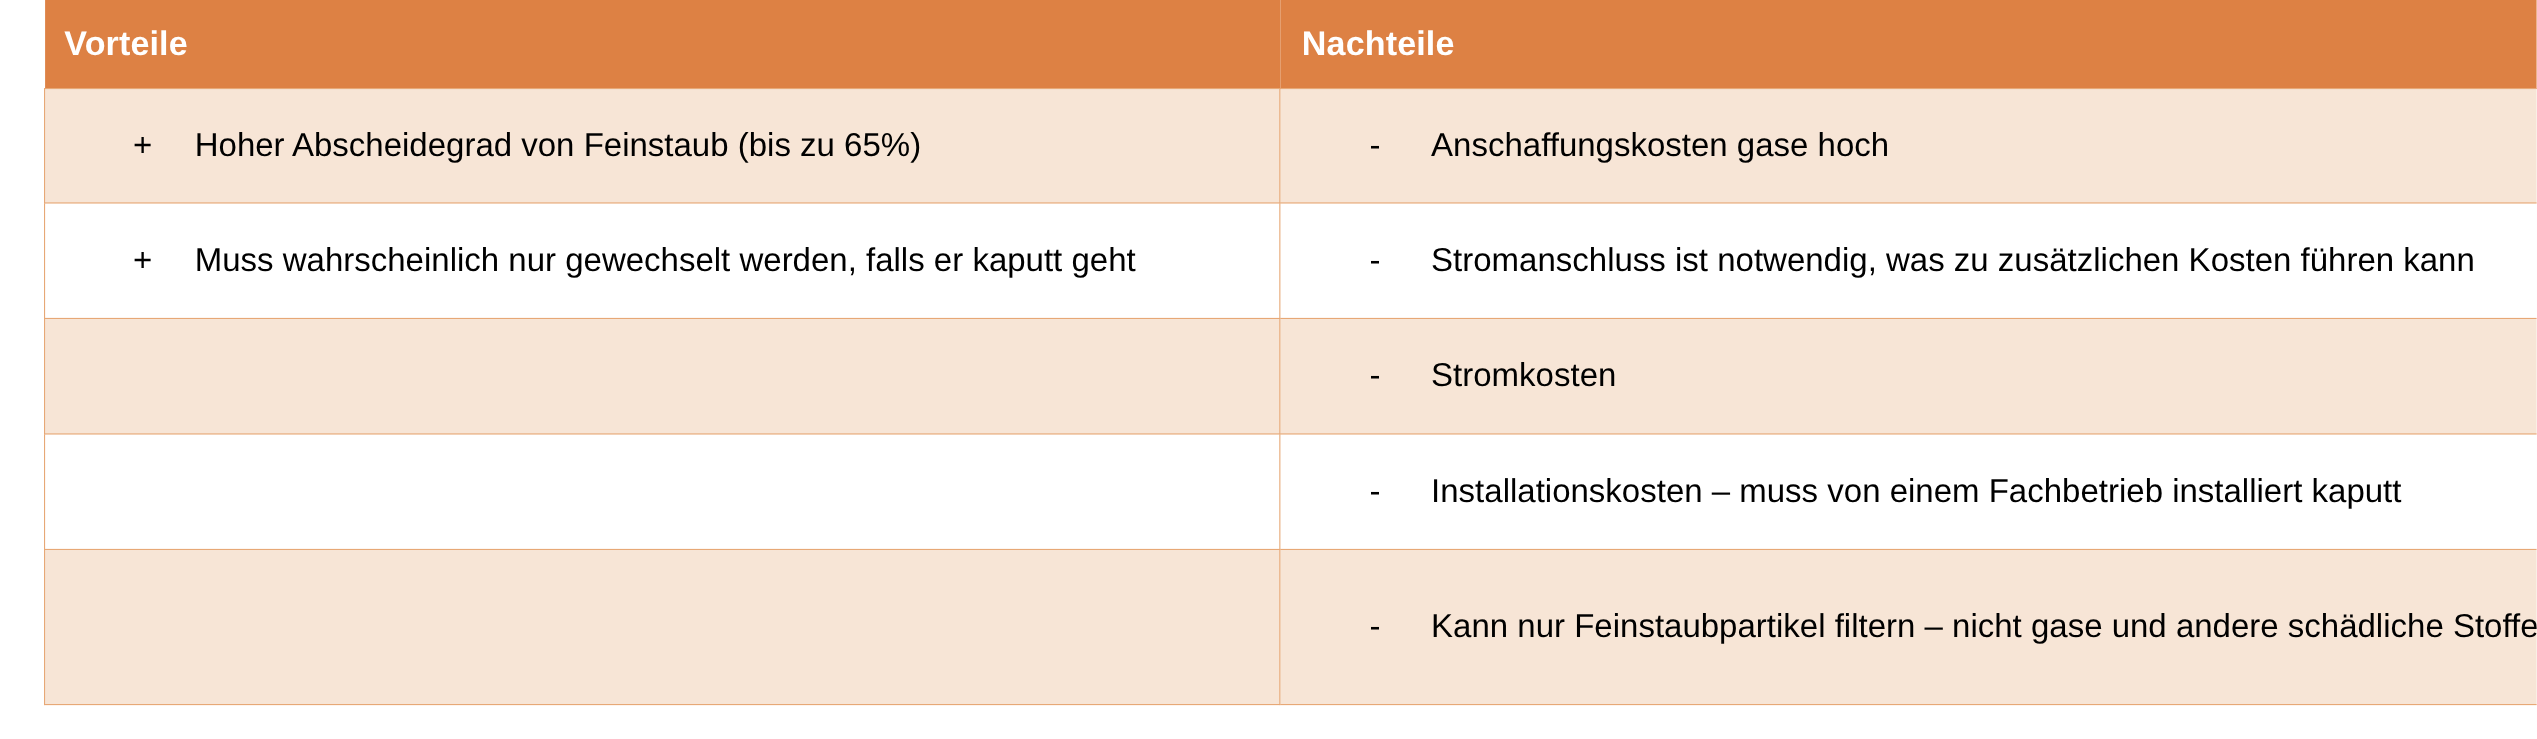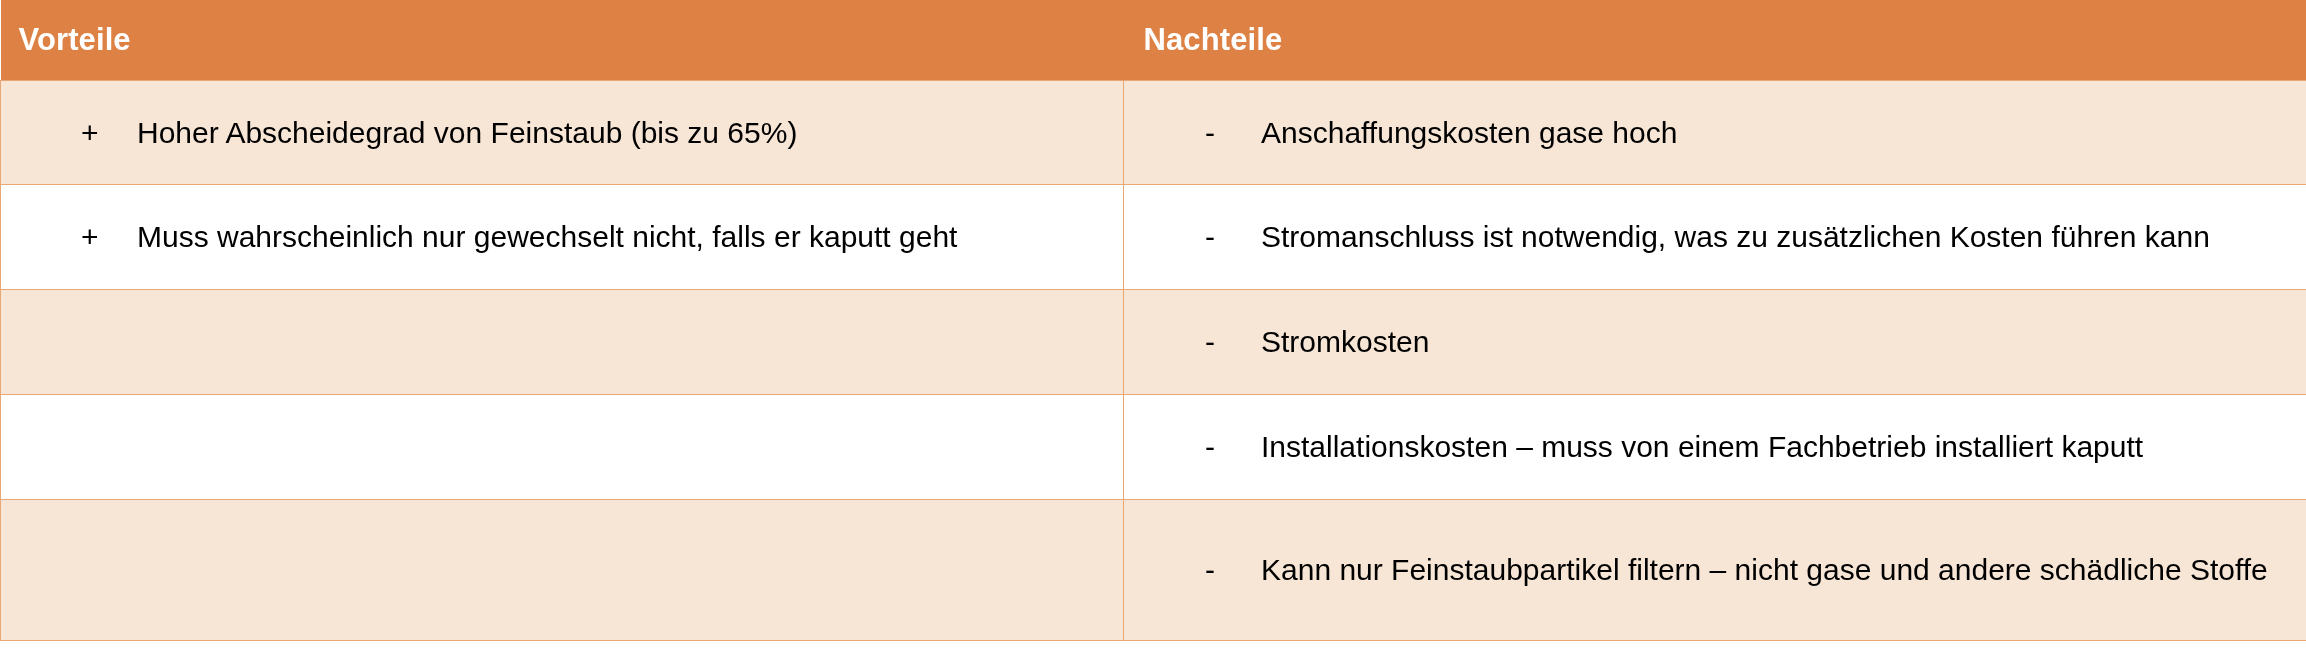--- a/index.html
+++ b/index.html
@@ -14,20 +14,21 @@
     font-family: "Liberation Sans", sans-serif;
     -webkit-font-smoothing: antialiased;
     overflow: hidden;
   }
 
   .table-wrap {
     width: 2306px;
     height: 604px;
     box-sizing: border-box;
     position: relative;
+    padding-left: 40px;
   }
 
   table.compare {
     width: 2306px;
     border-collapse: collapse;
     table-layout: fixed;
   }
 
   
   thead tr.head-row th {
@@ -116,21 +117,21 @@
             <span class="marker minus">-</span>
             <span class="cell-text">Anschaffungskosten gase hoch</span>
           </div>
         </td>
       </tr>
 
       <tr class="r2">
         <td class="col-pro">
           <div class="cell-inner">
             <span class="marker plus">+</span>
-            <span class="cell-text">Muss wahrscheinlich nur gewechselt nicht, falls er kaputt geht</span>
+            <span class="cell-text">Muss wahrscheinlich nur gewechselt werden, falls er kaputt geht</span>
           </div>
         </td>
         <td class="col-con">
           <div class="cell-inner">
             <span class="marker minus">-</span>
             <span class="cell-text">Stromanschluss ist notwendig, was zu zusätzlichen Kosten führen kann</span>
           </div>
         </td>
       </tr>
 

